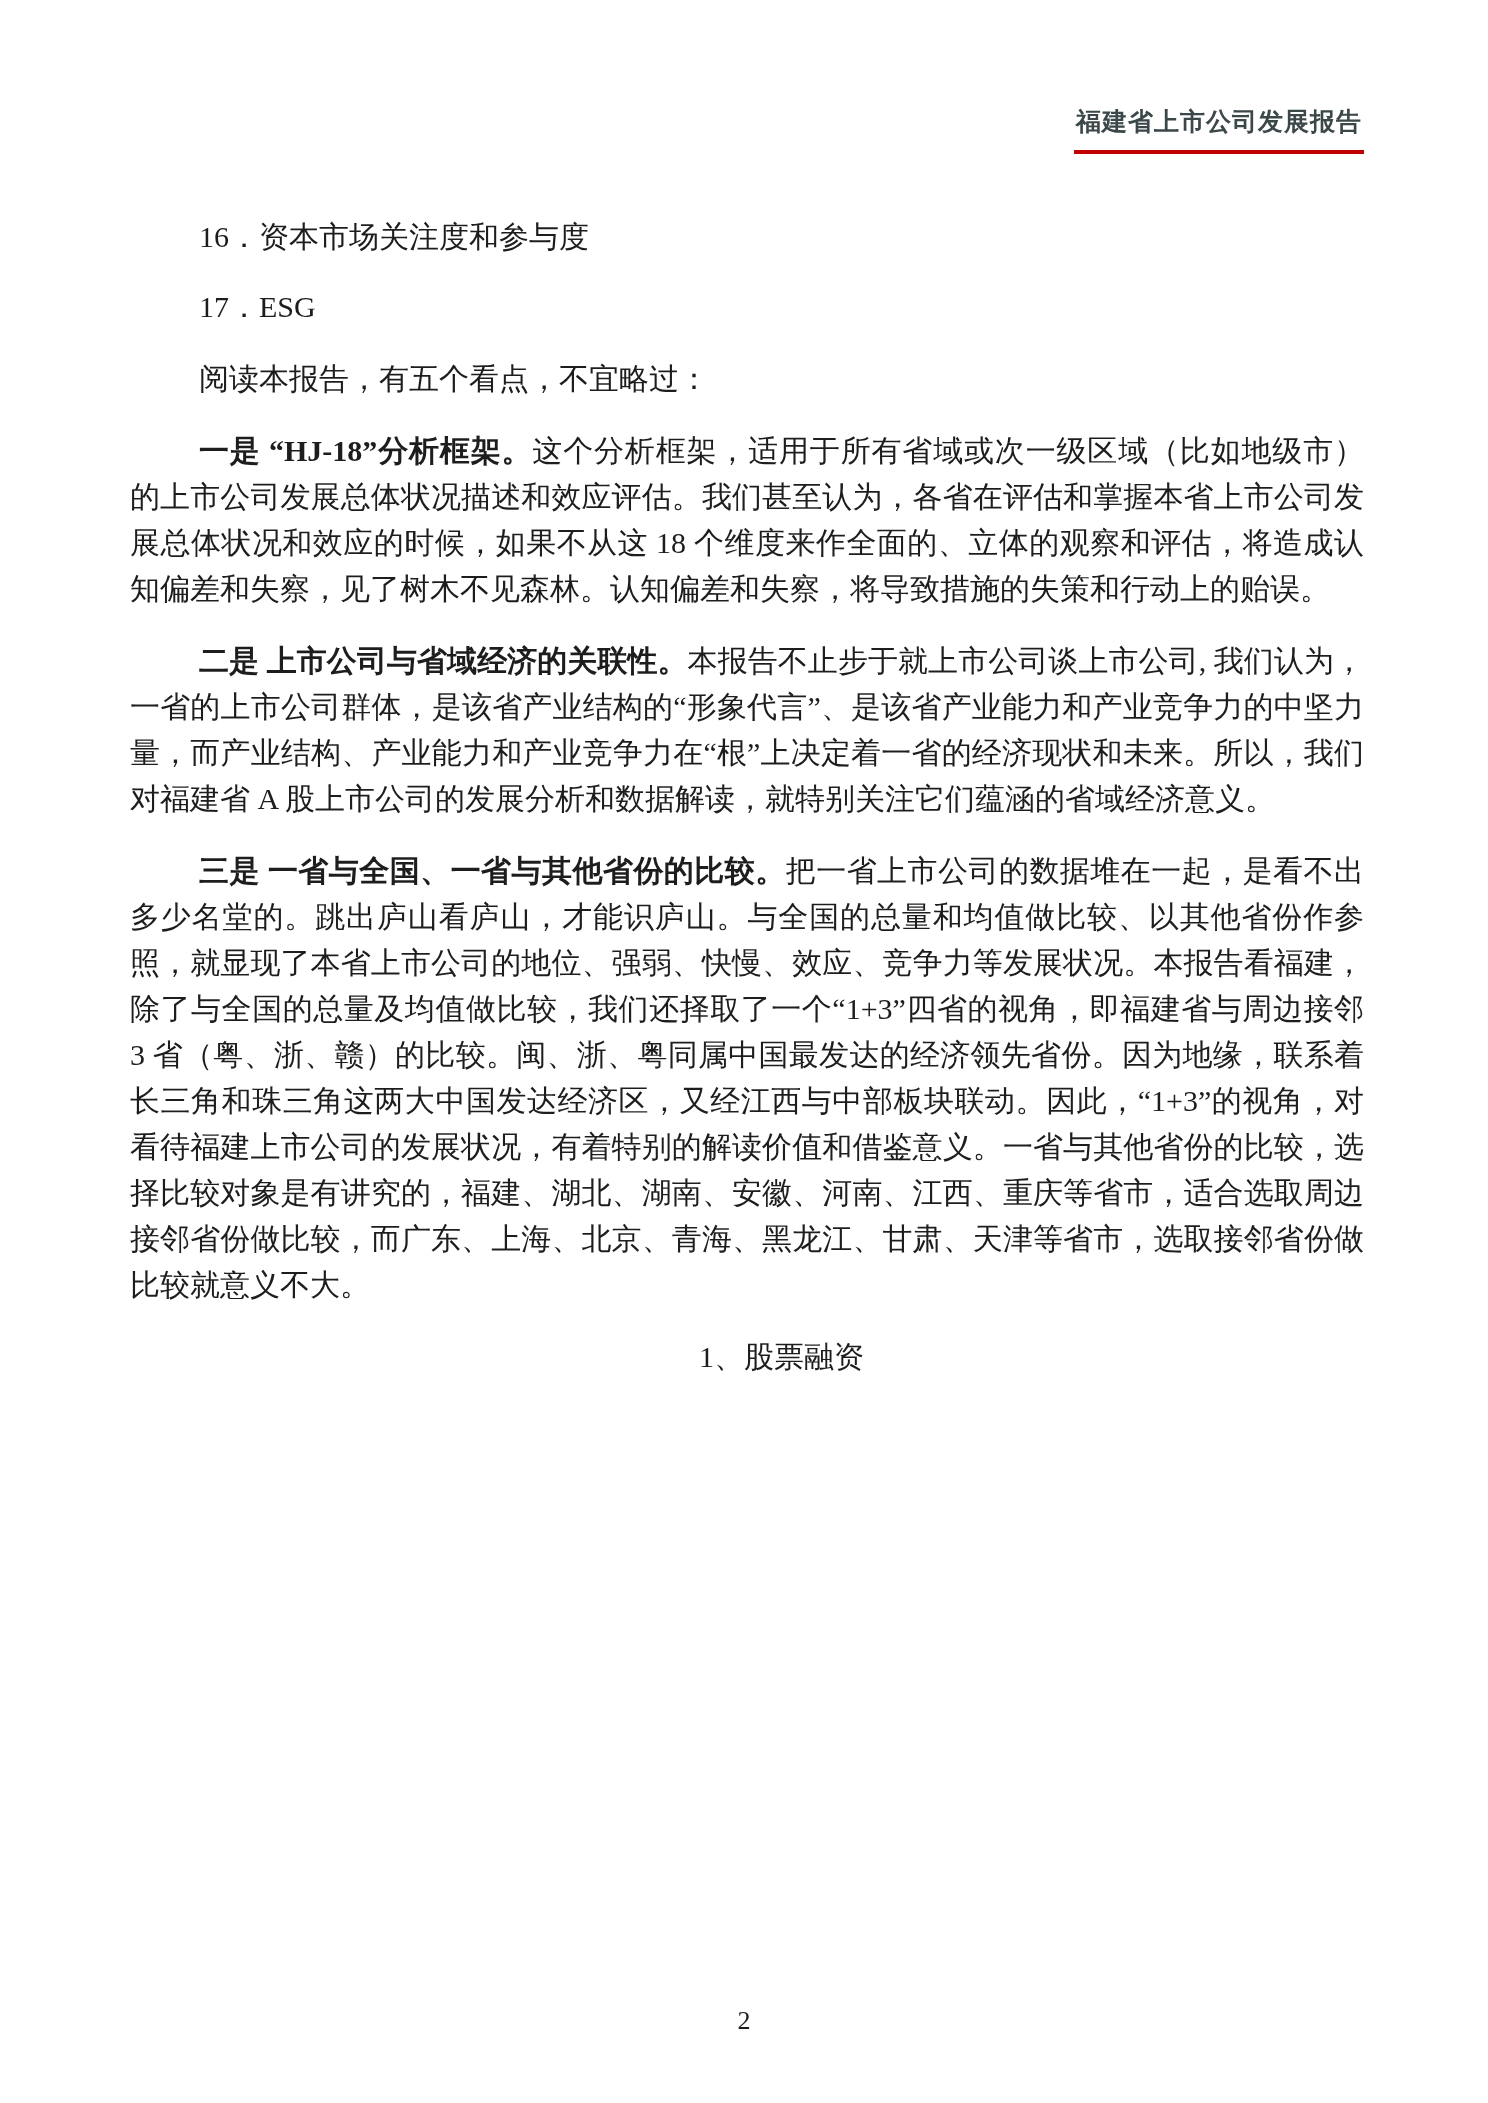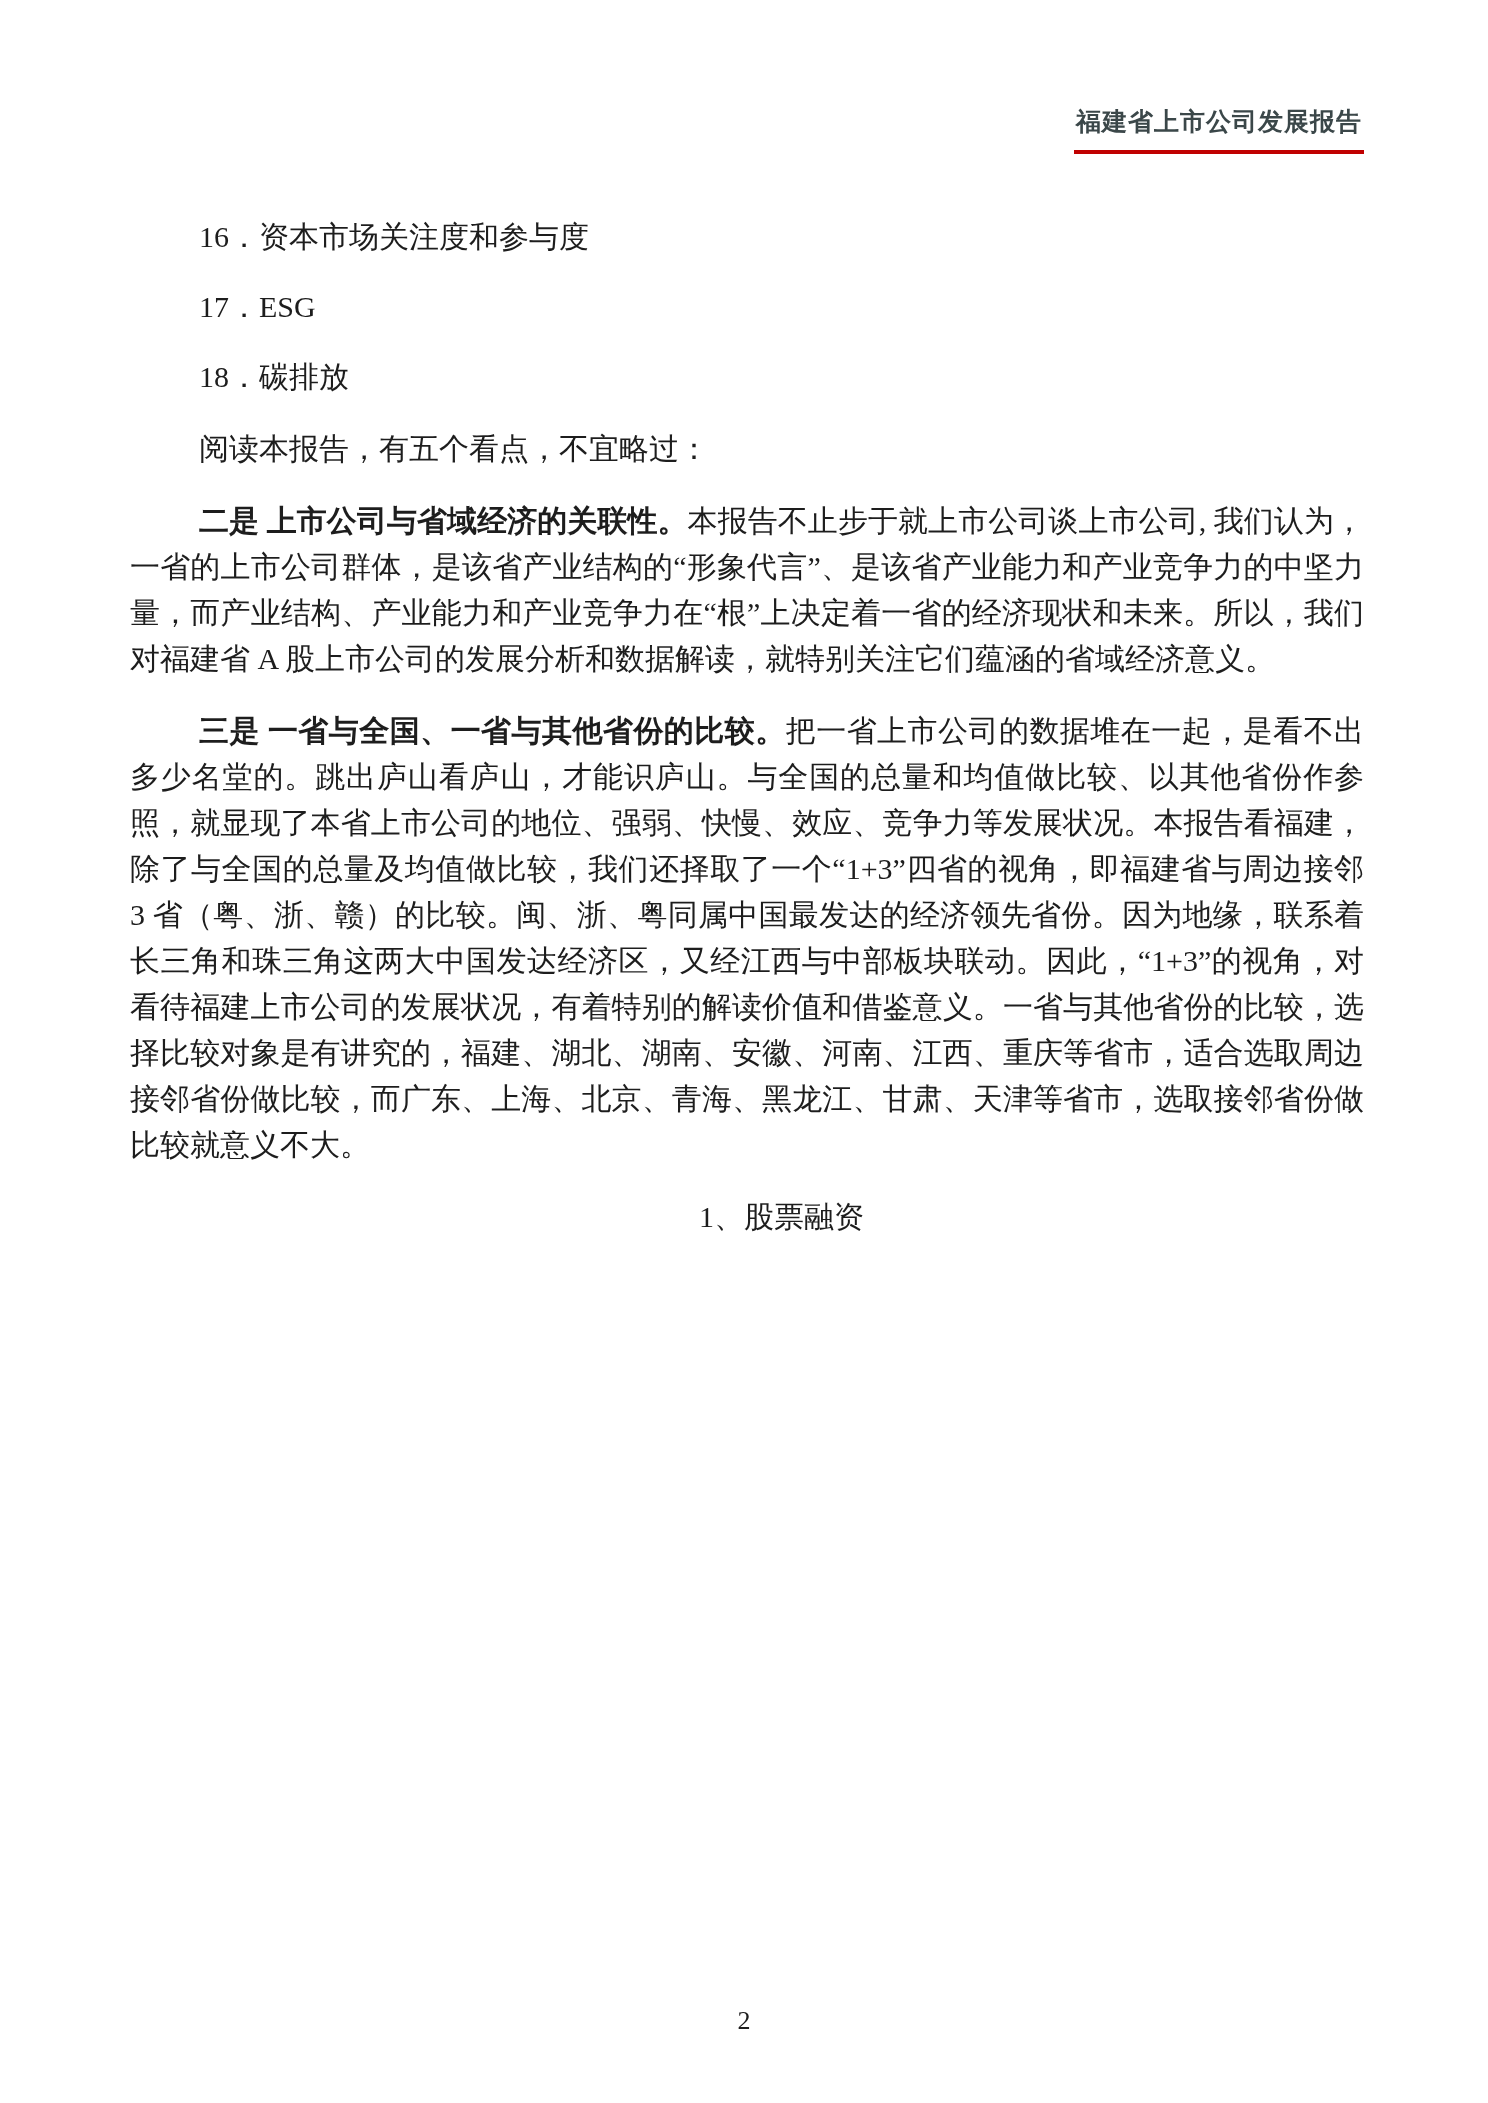--- a/index.html
+++ b/index.html
@@ -66,26 +66,26 @@
 
   <div class="header">
     <span class="header-title">福建省上市公司发展报告</span>
   </div>
 
   <div class="content">
 
     <div>
       <p class="toc-item">16．资本市场关注度和参与度</p>
       <p class="toc-item">17．ESG</p>
-      <p class="toc-item">18．碳排放</p>
     </div>
 
 
     <p class="para">阅读本报告，有五个看点，不宜略过：</p>
 
+    <p class="para"><span class="b">一是 “HJ-18”分析框架。</span><span>这个分析框架，适用于所有省域或次一级区域（比如地级市）的上市公司发展总体状况描述和效应评估。我们甚至认为，各省在评估和掌握本省上市公司发展总体状况和效应的时候，如果不从这 18 个维度来作全面的、立体的观察和评估，将造成认知偏差和失察，见了树木不见森林。认知偏差和失察，将导致措施的失策和行动上的贻误。</span></p>
 
     <p class="para"><span class="b">二是 上市公司与省域经济的关联性。</span><span>本报告不止步于就上市公司谈上市公司, 我们认为，一省的上市公司群体，是该省产业结构的“形象代言”、是该省产业能力和产业竞争力的中坚力量，而产业结构、产业能力和产业竞争力在“根”上决定着一省的经济现状和未来。所以，我们对福建省 A 股上市公司的发展分析和数据解读，就特别关注它们蕴涵的省域经济意义。</span></p>
 
     <p class="para"><span class="b">三是 一省与全国、一省与其他省份的比较。</span><span>把一省上市公司的数据堆在一起，是看不出多少名堂的。跳出庐山看庐山，才能识庐山。与全国的总量和均值做比较、以其他省份作参照，就显现了本省上市公司的地位、强弱、快慢、效应、竞争力等发展状况。本报告看福建，除了与全国的总量及均值做比较，我们还择取了一个“1+3”四省的视角，即福建省与周边接邻 3 省（粤、浙、赣）的比较。闽、浙、粤同属中国最发达的经济领先省份。因为地缘，联系着长三角和珠三角这两大中国发达经济区，又经江西与中部板块联动。因此，“1+3”的视角，对看待福建上市公司的发展状况，有着特别的解读价值和借鉴意义。一省与其他省份的比较，选择比较对象是有讲究的，福建、湖北、湖南、安徽、河南、江西、重庆等省市，适合选取周边接邻省份做比较，而广东、上海、北京、青海、黑龙江、甘肃、天津等省市，选取接邻省份做比较就意义不大。</span></p>
 
 
     <p class="list-item">1、股票融资</p>
 
   </div>
 

